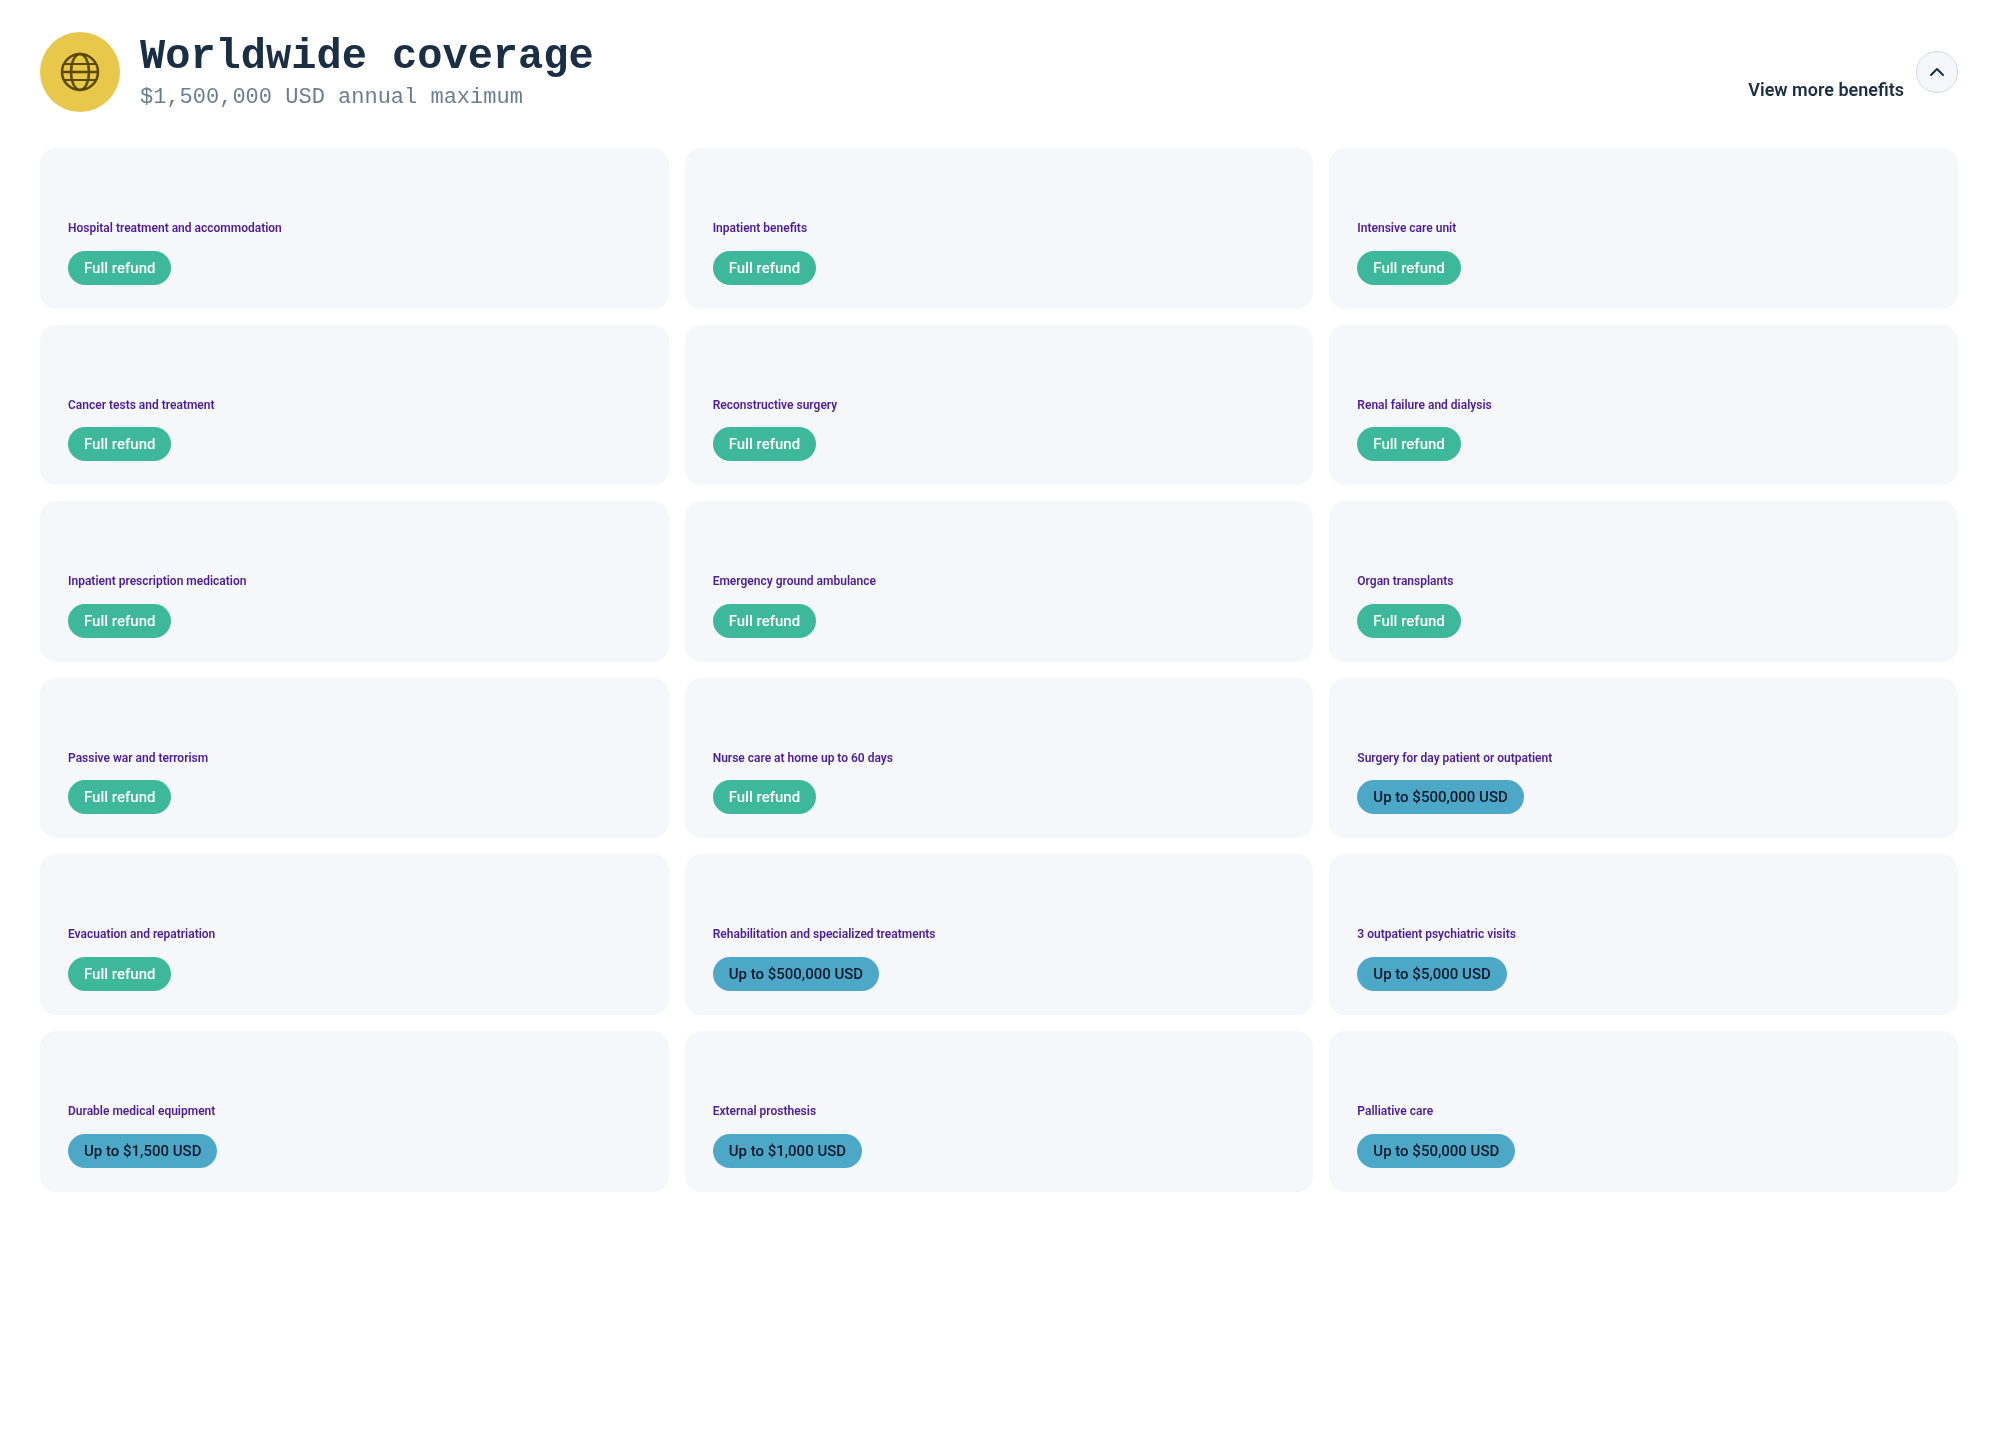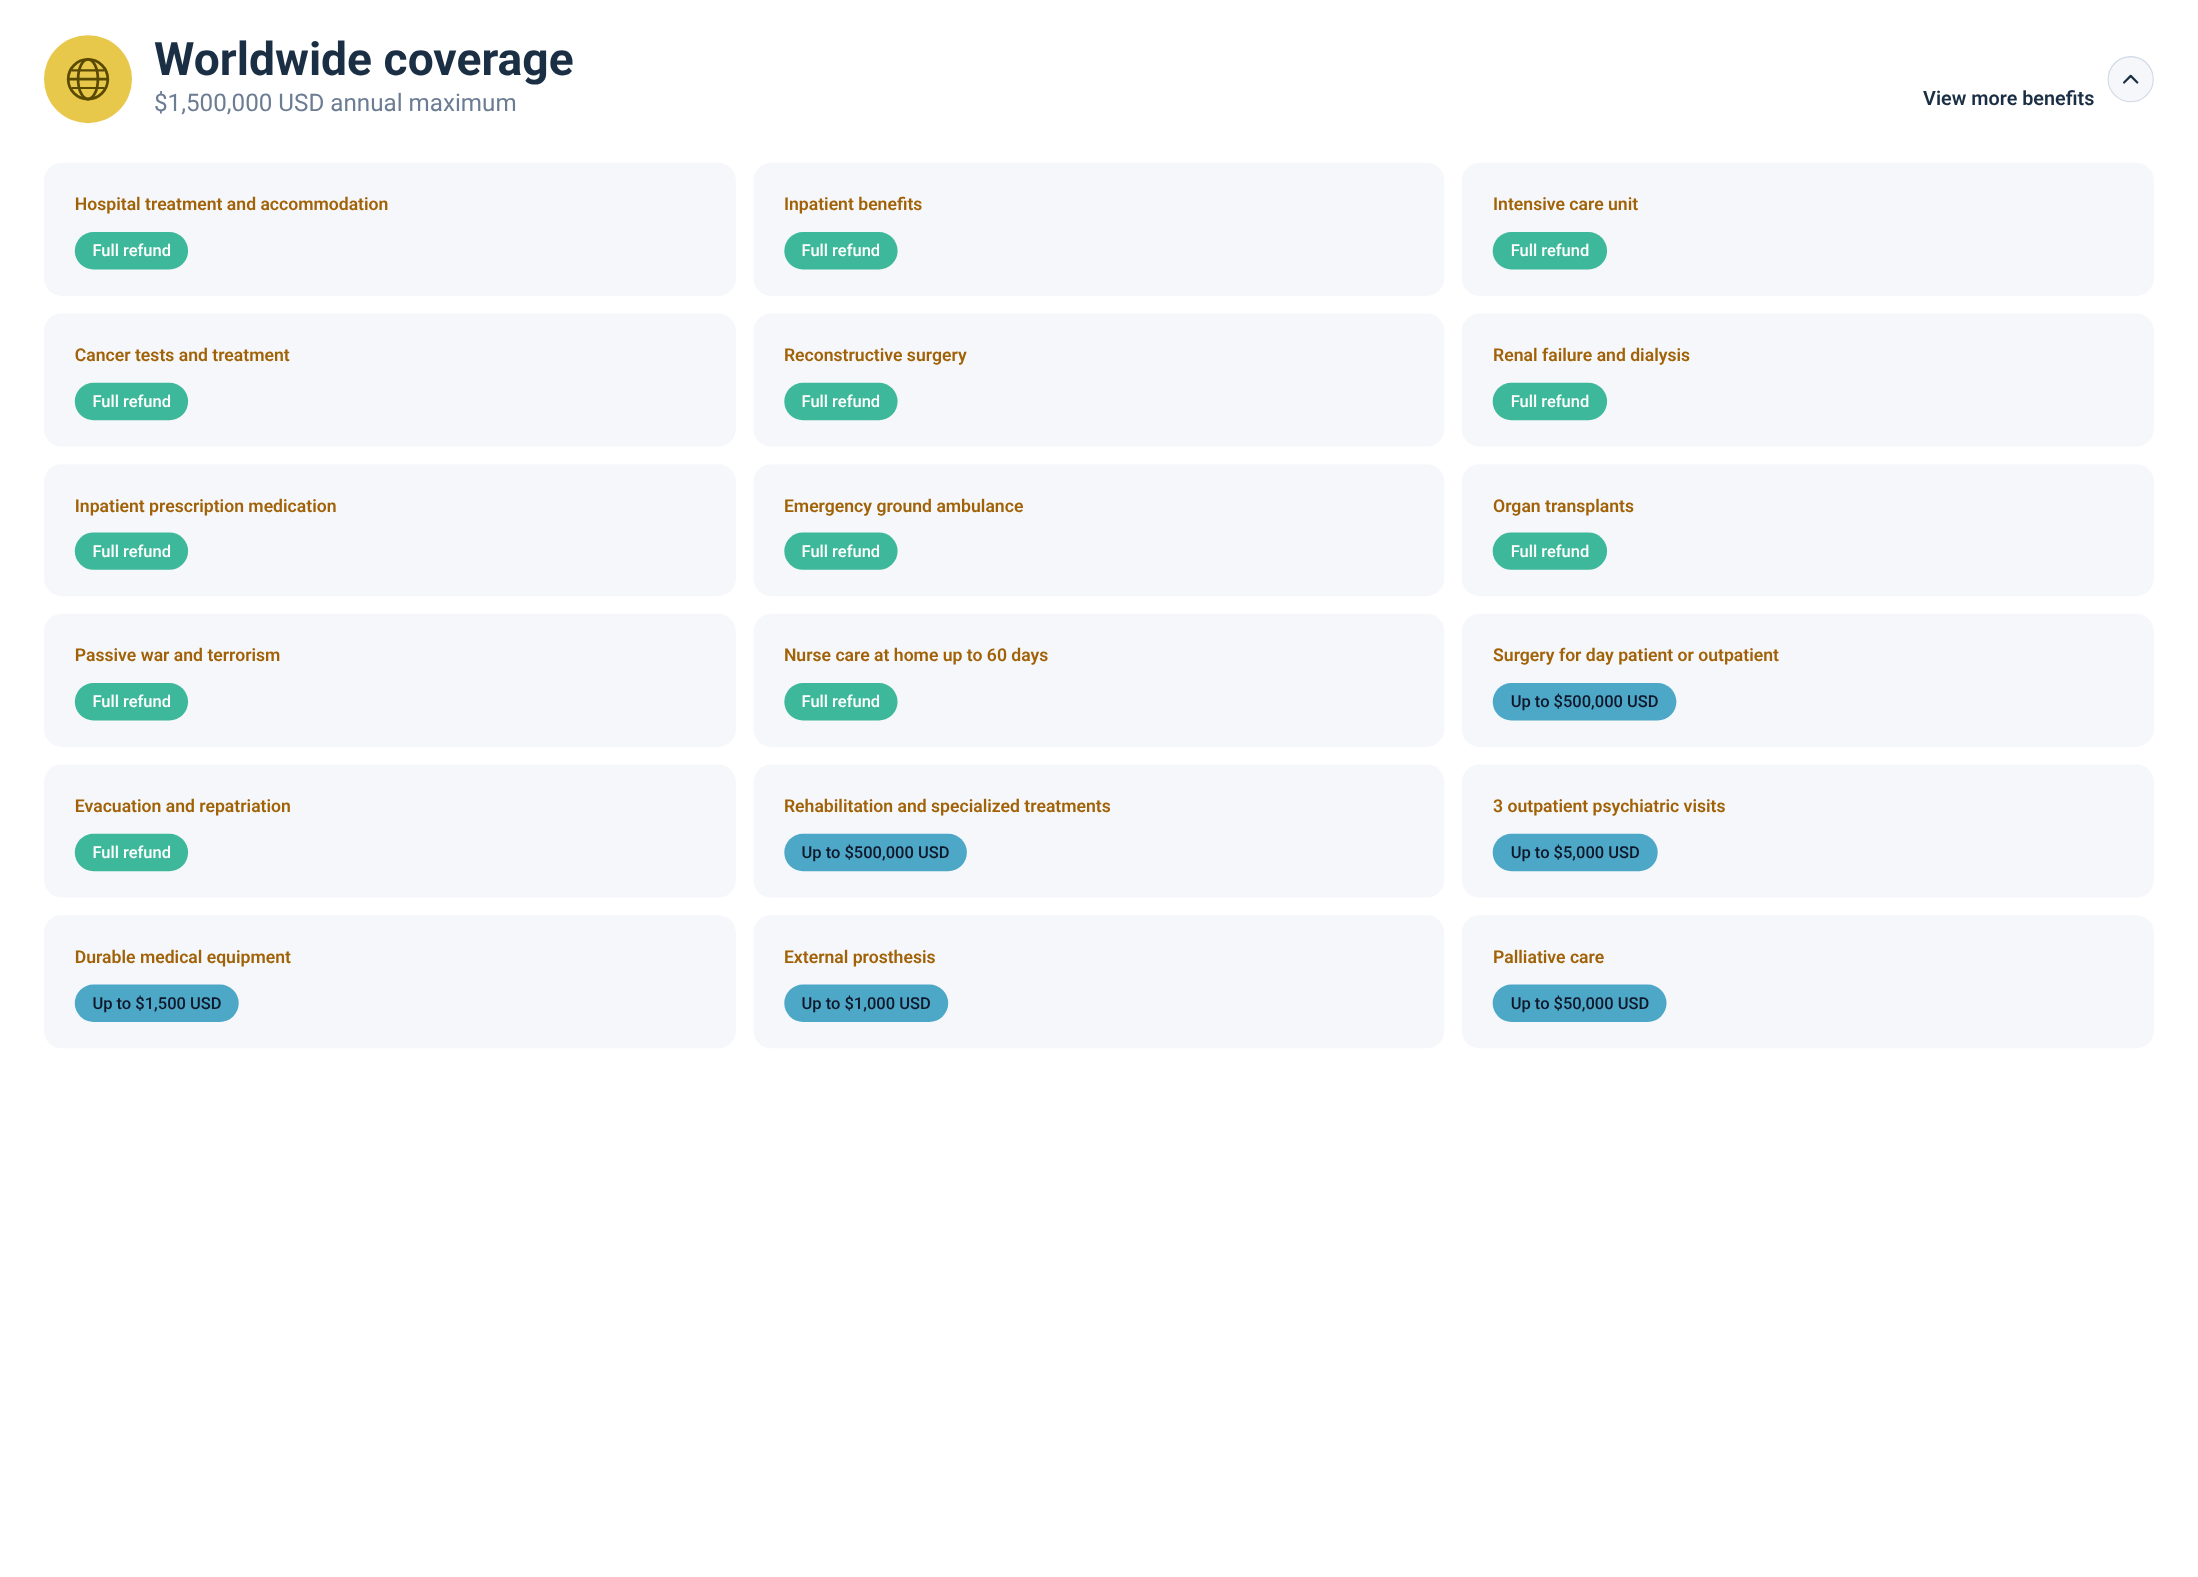--- a/index.html
+++ b/index.html
@@ -17,22 +17,23 @@
 
     .header {
       display: flex;
       align-items: center;
       justify-content: space-between;
       margin-bottom: 36px;
     }
 
     .header-left {
       display: flex;
-      align-items: flex-start;
+      align-items: center;
       gap: 20px;
+      font-family: Liberation Mono, monospace;
     }
 
     .globe-icon-wrapper {
       width: 80px;
       height: 80px;
       background: #e8c84a;
       border-radius: 50%;
       display: flex;
       align-items: center;
       justify-content: center;
@@ -93,24 +94,25 @@
     .benefit-card {
       background: #f5f7fa;
       border-radius: 16px;
       padding: 28px 28px 24px 28px;
       display: flex;
       flex-direction: column;
       gap: 14px;
     }
 
     .benefit-title {
-      font-size: 16px;
+      font-size: 12px;
       font-weight: 600;
-      color: #a16207;
+      color: #4c1d95;
       line-height: 1.3;
+      margin-top: 45px;
     }
 
     .badge {
       display: inline-block;
       padding: 8px 16px;
       border-radius: 20px;
       font-size: 15px;
       font-weight: 500;
       width: fit-content;
     }

